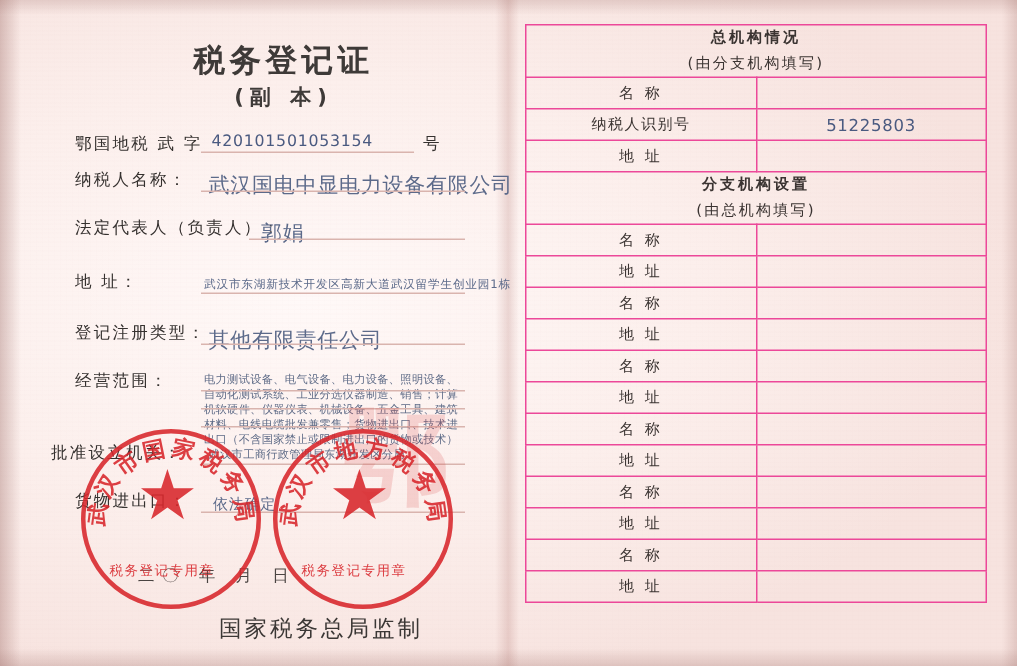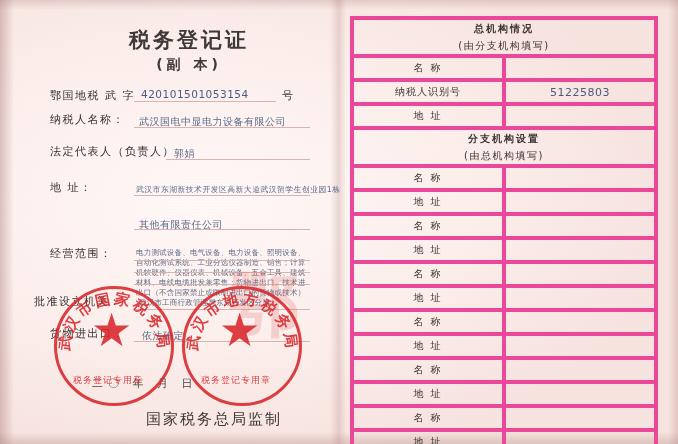--- a/index.html
+++ b/index.html
@@ -88,21 +88,21 @@
   }
   .field {
     position: absolute;
     font-size: 11px;
     color: #35312f;
     letter-spacing: 1.5px;
     white-space: nowrap;
   }
   .hand {
     position: absolute;
-    font-size: 10px;
+    font-size: 14px;
     color: #5c6a8a;
     letter-spacing: .5px;
     white-space: nowrap;
   }
   .hand.blue {
     color: #4a5a80;
   }
   .row-line {
     position: absolute;
     height: 0;
@@ -181,21 +181,21 @@
     width: 322px; height: 424px;
   }
   table.reg {
     position: absolute;
     left: 6px; top: 6px;
     width: 308px;
     border-collapse: collapse;
     table-layout: fixed;
   }
   table.reg td {
-    border: 4px solid #ec4899;
+    border: 1px solid #ec4899;
     height: 20px;
     font-size: 10px;
     color: #3b3432;
     text-align: center;
     letter-spacing: 2px;
     padding: 0;
   }
   td.header-cell {
     height: 46px;
     font-size: 13px;
@@ -252,20 +252,21 @@
     <div class="row-line" style="left:120px; top:119px; width:176px;"></div>
 
     <div class="field" style="left:36px; top:136px;">法定代表人（负责人）：</div>
     <div class="hand" style="left:160px; top:139px;">郭娟</div>
     <div class="row-line" style="left:152px; top:151px; width:144px;"></div>
 
     <div class="field" style="left:36px; top:172px;">地    址：</div>
     <div class="hand" style="left:122px; top:176px; font-size:7.8px;">武汉市东湖新技术开发区高新大道武汉留学生创业园1栋</div>
     <div class="row-line" style="left:120px; top:187px; width:176px;"></div>
 
+    <div class="field" style="left:36px; top:206px;">登记注册类型：</div>
     <div class="hand" style="left:125px; top:210px;">其他有限责任公司</div>
     <div class="row-line" style="left:120px; top:221px; width:176px;"></div>
 
     <div class="field" style="left:36px; top:238px;">经营范围：</div>
     <div class="small-multi" style="left:122px; top:240px; width:176px; white-space:normal;">电力测试设备、电气设备、电力设备、照明设备、自动化测试系统、工业分选仪器制造、销售；计算机软硬件、仪器仪表、机械设备、五金工具、建筑材料、电线电缆批发兼零售；货物进出口、技术进出口（不含国家禁止或限制进出口的货物或技术）</div>
     <div class="row-line" style="left:120px; top:252px; width:176px;"></div>
     <div class="row-line" style="left:120px; top:264px; width:176px;"></div>
     <div class="row-line" style="left:120px; top:276px; width:176px;"></div>
 
     <div class="field" style="left:20px; top:286px;">批准设立机关：</div>

